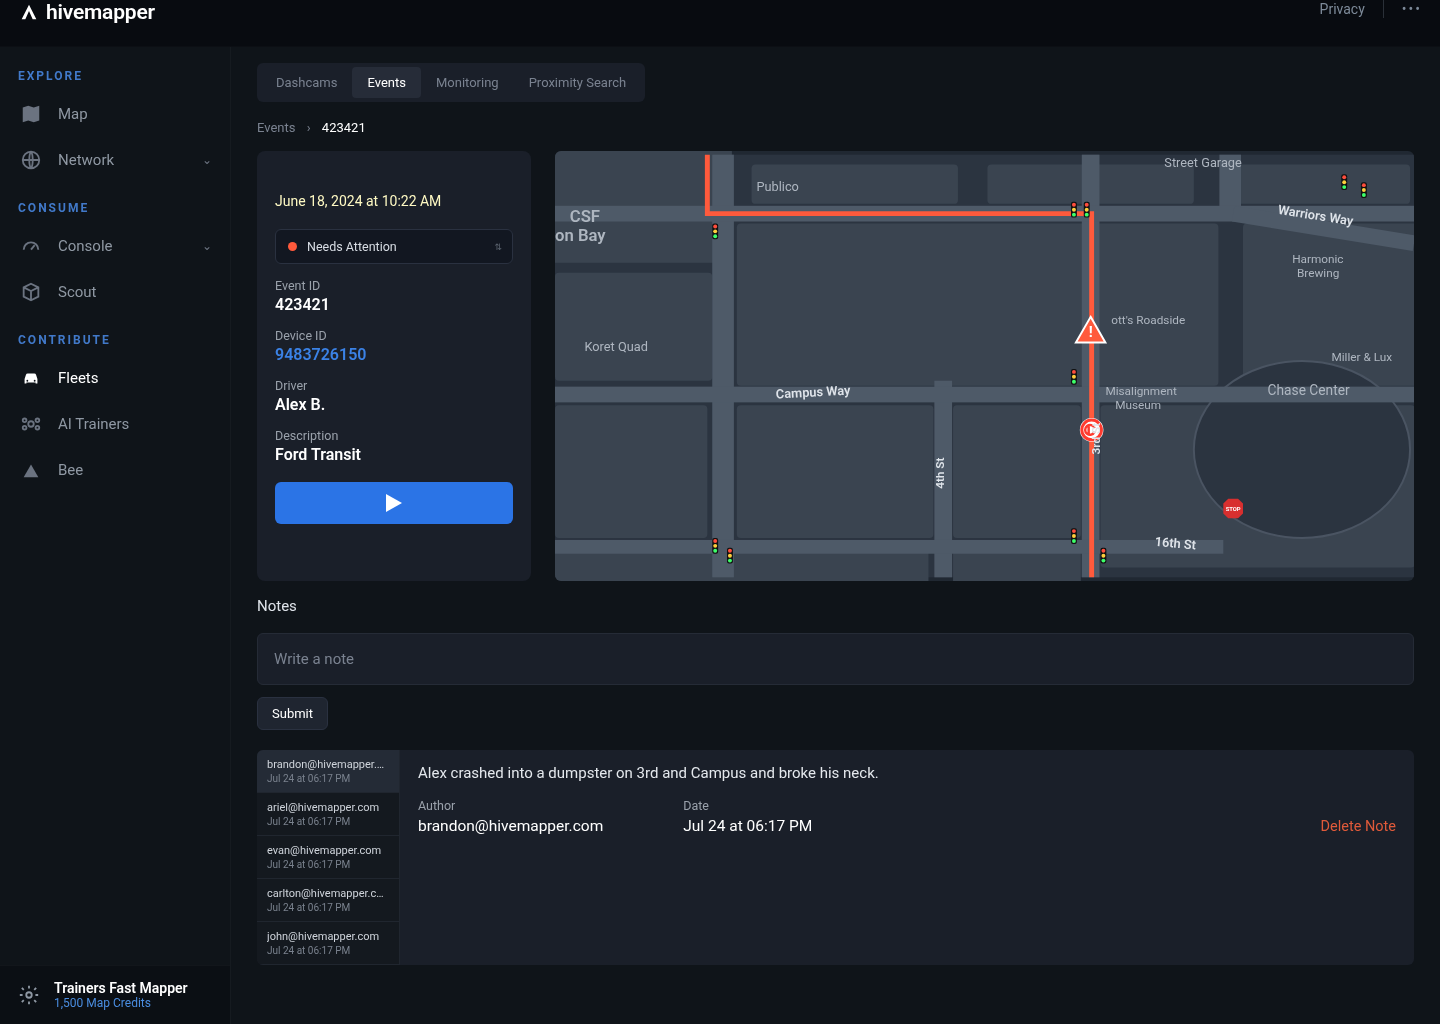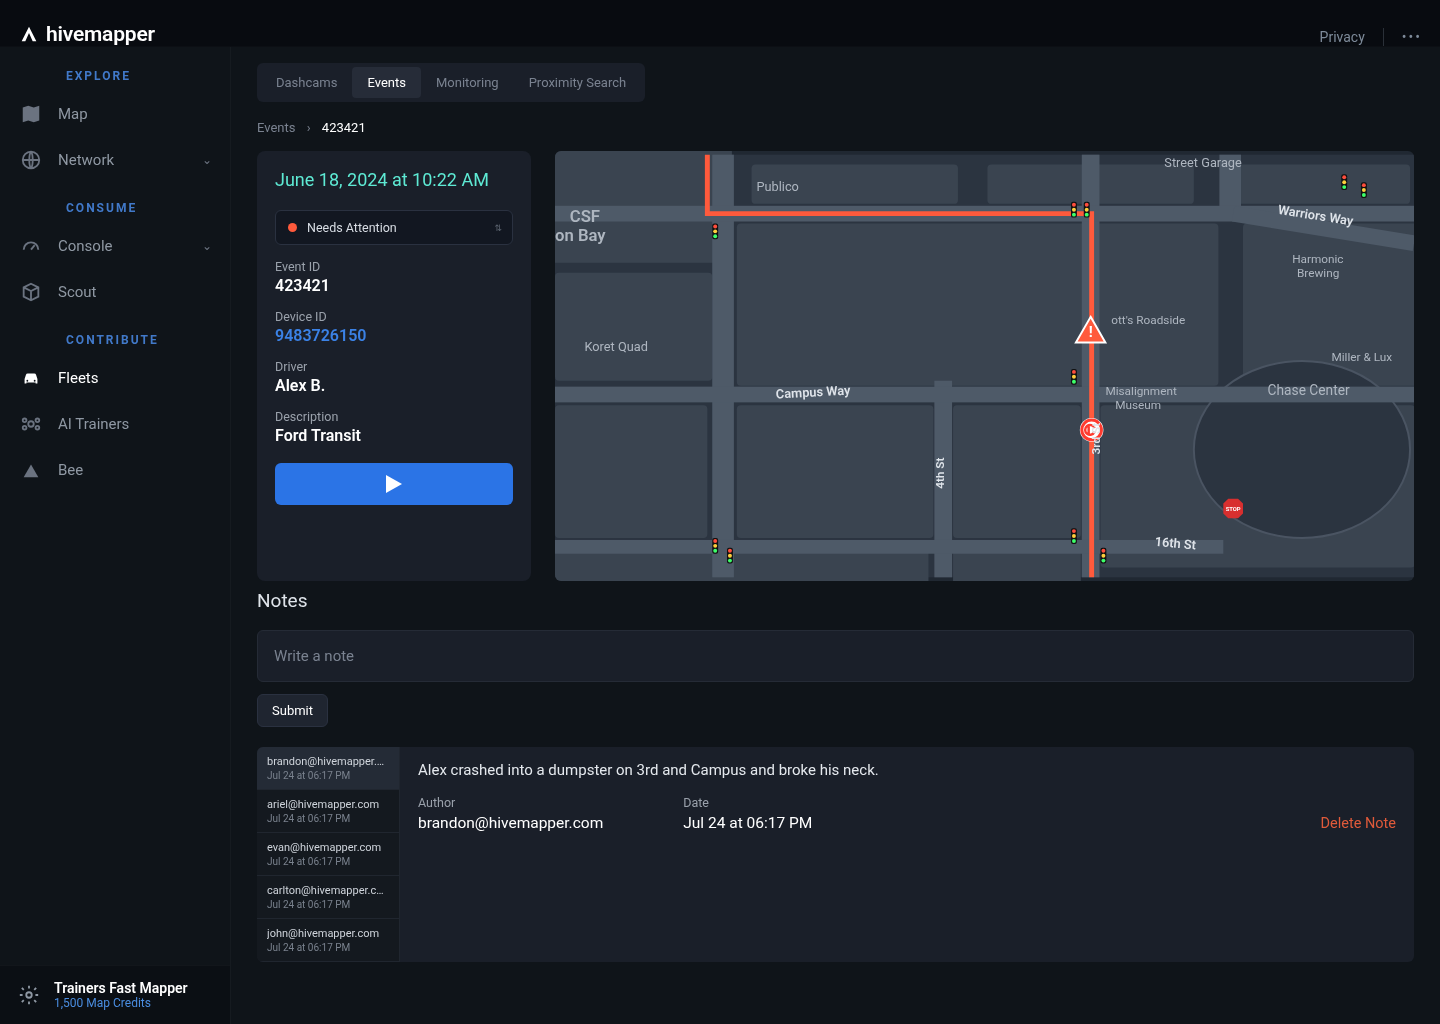--- a/index.html
+++ b/index.html
@@ -8,21 +8,21 @@
     background: #0f1419;
     color: #e6e6e6;
     width: 1440px;
     height: 1024px;
     overflow: hidden;
   }
   .topbar {
     height: 47px;
     background: #080b10;
     display: flex;
-    align-items: flex-end;
+    align-items: flex-start;
     padding: 0 18px;
     justify-content: space-between;
     border-bottom: 1px solid rgba(255,255,255,0.02);
   }
   .logo { display: flex; align-items: center; gap: 6px; }
   .logo svg { width: 22px; height: 22px; fill: #fff; }
   .logo-text { font-size: 21px; font-weight: 600; letter-spacing: -0.2px; color:#fff;}
   .topbar-right { display: flex; align-items: center; gap: 18px; color: #7d8a99; font-size:14px;}
   .topbar-right .divider { width:1px; height:18px; background:#2a3038;}
   .dots { letter-spacing: 2px; cursor:pointer;}
@@ -34,21 +34,20 @@
     display: flex;
     flex-direction: column;
     padding-top: 14px;
   }
   .side-section-title {
     color: #4179c9;
     font-size: 12px;
     font-weight: 700;
     letter-spacing: 2px;
     padding: 8px 18px 8px 18px;
-    margin-left: 48px;
   }
   .side-item {
     display: flex;
     align-items: center;
     gap: 16px;
     padding: 12px 20px;
     color: #8f98a3;
     font-size: 15px;
     cursor: pointer;
     position: relative;
@@ -74,21 +73,21 @@
   }
   .tab.active { background:#262c38; color:#fff; }
   .breadcrumb { margin-top:18px; font-size:13px; color:#7a8290;}
   .breadcrumb .cur { color:#fff; }
   .breadcrumb .sep { margin:0 8px; }
   .content-row { display:flex; gap:24px; margin-top:16px; align-items:stretch;}
   .detail-card {
     width: 274px; background:#1a1f29; border-radius:8px; padding:18px; display:flex;flex-direction:column;
   }
   .detail-card h1 { font-size:23px; font-weight:700; color:#fff; }
-  .detail-card .datetime { font-size:18px; color:#5eead4; margin-top:0;}
+  .detail-card .datetime { font-size:14px; color:#fef9c3; margin-top:24px;}
   .status-pill {
     margin-top:20px; background:#121721; border:1px solid #2a3140; border-radius:6px;
     padding:9px 12px; display:flex; align-items:center; gap:10px; font-size:12.5px;color:#d8dde4;
     position:relative;
   }
   .status-dot { width:9px;height:9px;border-radius:50%; background:#ff5a3c;}
   .status-pill .chev2 { position:absolute; right:10px; font-size:9px;color:#5c6470;}
   .field { margin-top:14px; }
   .field .label { font-size:12.5px; color:#9aa1ab; }
   .field .value { font-size:16px; font-weight:600; color:#fff; margin-top:2px;}
@@ -96,21 +95,21 @@
   .play-btn {
     margin-top:18px; background:#2b74e6; border-radius:6px; height:42px;
     display:flex;align-items:center;justify-content:center; cursor:pointer;
   }
   .play-btn svg { width:16px;height:18px; fill:#fff;}
   .map-panel {
     flex:1; height:430px; border-radius:6px; overflow:hidden; position:relative;
     background:#202832;
   }
   .map-svg { width:100%; height:100%; display:block;}
-  .notes-title { font-size:19px; margin-top:8px; color:#dfe4ea;}
+  .notes-title { font-size:15px; margin-top:16px; color:#dfe4ea;}
   .note-input {
     margin-top:18px; background:#1a1f29; border:1px solid #252b36; border-radius:6px;
     padding:16px; color:#7a8290; font-size:15px;
   }
   .submit-btn {
     margin-top:12px; background:#1f2530; border:1px solid #2a3140; border-radius:6px;
     padding:8px 14px; font-size:13px; color:#fff; display:inline-block; cursor:pointer;
   }
   .notes-panel {
     margin-top:20px; display:flex; background:#1a1f29; border-radius:6px; overflow:hidden;

